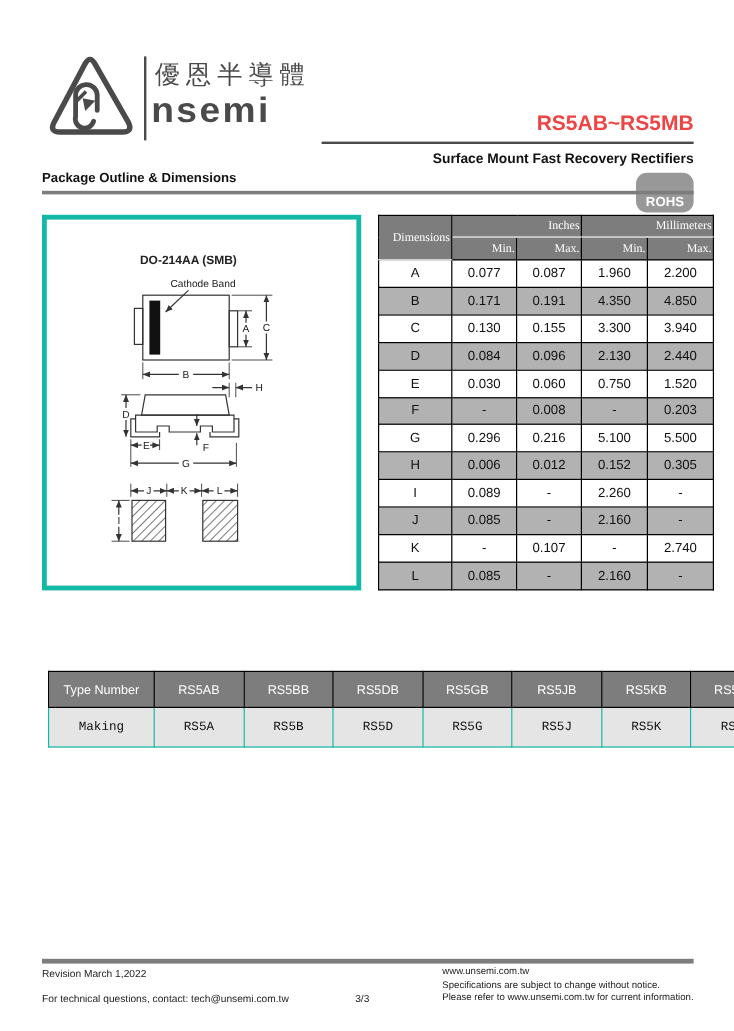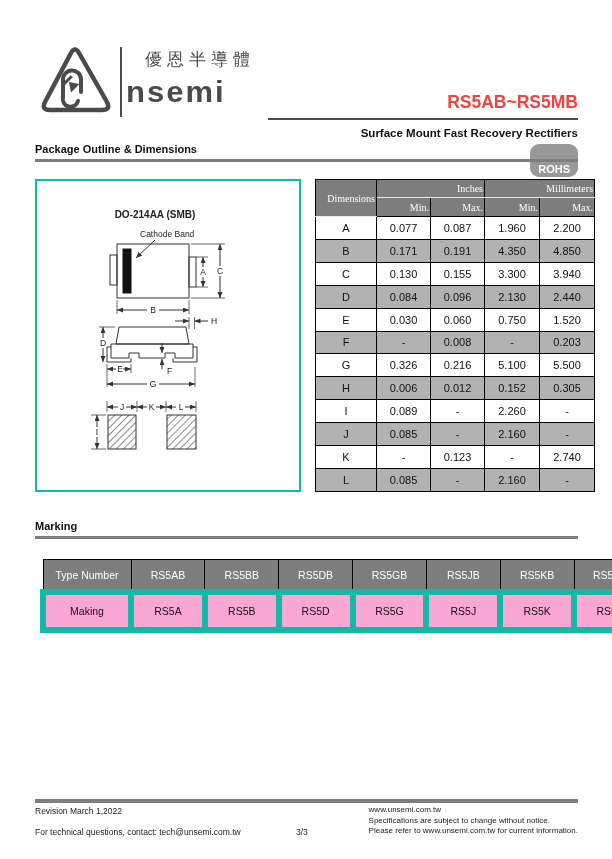--- a/index.html
+++ b/index.html
@@ -3,39 +3,39 @@
 <meta charset="utf-8">
 <style>
   html,body { margin:0; padding:0; background:#ffffff; }
   .page {
     position:relative; width:612px; height:859px; background:#fff;
     font-family:"Liberation Sans", sans-serif; color:#1a1a1a; overflow:hidden;
   }
   
   .logo-triangle { position:absolute; left:38px; top:45px; }
   .logo-divider  { position:absolute; left:120px; top:47px; width:2px; height:70px; background:#4a4a4a; }
-  .logo-chinese  { position:absolute; left:129px; top:48px; font-size:17px; letter-spacing:5px; color:#4a4a4a;
-                   font-family:"DejaVu Sans", sans-serif;margin-left:16px; }
+  .logo-chinese  { position:absolute; left:129px; top:48px; font-size:21px; letter-spacing:5px; color:#4a4a4a;
+                   font-family:"DejaVu Sans", sans-serif; }
   .logo-wordmark { position:absolute; left:126px; top:74px; font-size:31px; font-weight:bold;
                    letter-spacing:2px; color:#4a4a4a; transform:scaleY(0.95); }
   .title-block { position:absolute; right:34px; top:58px; width:345px; text-align:right; }
   .part-number { font-size:17.5px; font-weight:bold; color:#ef4444;margin-top:34px; }
   .header-rule { height:2px; background:#4a4a4a; width:310px; margin:5px 0 0 auto; }
   .subtitle    { font-size:11.5px; font-weight:bold; margin-top:7px; color:#111; }
   .rohs-badge  { display:inline-block; margin-top:5px; background:#989898; color:#fff;
                  font-size:11px; font-weight:bold; padding:19px 8px 2px 8px; border-radius:9px; }
   
   .section { position:absolute; left:35px; width:543px; }
   .section-title { font-size:11px; font-weight:bold; color:#111; }
   .section-underline { height:3px; background:#7d7d7d; margin-top:4px; }
   .sec-package { top:143px; }
   .sec-marking { top:520px; }
   
   .diagram-box { position:absolute; left:35px; top:179px; width:266px; height:313px;
-                 border:2px solid #14b8a6; box-sizing:border-box; }
+                 border:4px solid #14b8a6; box-sizing:border-box; }
   .diagram-box svg { display:block; }
   svg text { font-family:"Liberation Sans", sans-serif; fill:#222; font-size:8.5px; }
   svg text.dtitle { font-size:10px; font-weight:bold; }
   .dline { stroke:#333; stroke-width:1; fill:none; }
   .dthin { stroke:#444; stroke-width:0.8; fill:none; }
   
   .dim-table-wrap { position:absolute; left:315px; top:179px; width:279px; }
   table { border-collapse:collapse; table-layout:fixed; }
   .dim-table { width:279px; height:313px; }
   .dim-table thead td {
@@ -55,21 +55,21 @@
   .dim-table thead tr.grp td { border-bottom-color:#e8e8e8; }
   
   .marking-table-wrap { position:absolute; left:40px; top:559px; width:538px; }
   .marking-table { width:611px; }
   .marking-table td { text-align:center; }
   .marking-table thead td {
     background:#7d7d7d; color:#fff; font-size:10.5px; height:27px; border:1px solid #000;
   }
   .marking-table thead td + td { border-left-color:#e8e8e8; }
   .marking-table tbody td {
-    background:#f9a8d4; color:#111; font-size:10.5px; height:30px; border:6px solid #14b8a6;
+    background:#e5e5e5; color:#111; font-size:10.5px; height:30px; border:1px solid #14b8a6;font-family:Liberation Mono, monospace;
   }
   
   .footer-rule { position:absolute; left:35px; top:799px; width:543px; height:4px; background:#7d7d7d; }
   .footer-text { position:absolute; font-size:8.5px; color:#222; }
   .ft-revision { left:35px; top:806px; }
   .ft-contact  { left:35px; top:827px; }
   .ft-page     { left:296px; top:827px; }
   .ft-right    { right:34px; top:805px; text-align:left; line-height:10.5px; font-size:8px; }
 </style>
 </head>
@@ -254,21 +254,21 @@
           </tr>
         <tr>
             <td>F</td>
             <td>-</td>
             <td>0.008</td>
             <td>-</td>
             <td>0.203</td>
           </tr>
         <tr>
             <td>G</td>
-            <td>0.326</td>
+            <td>0.296</td>
             <td>0.216</td>
             <td>5.100</td>
             <td>5.500</td>
           </tr>
         <tr>
             <td>H</td>
             <td>0.006</td>
             <td>0.012</td>
             <td>0.152</td>
             <td>0.305</td>
@@ -283,39 +283,35 @@
         <tr>
             <td>J</td>
             <td>0.085</td>
             <td>-</td>
             <td>2.160</td>
             <td>-</td>
           </tr>
         <tr>
             <td>K</td>
             <td>-</td>
-            <td>0.123</td>
+            <td>0.107</td>
             <td>-</td>
             <td>2.740</td>
           </tr>
         <tr>
             <td>L</td>
             <td>0.085</td>
             <td>-</td>
             <td>2.160</td>
             <td>-</td>
           </tr>
       </tbody>
     </table>
   </div>
 
-  <div class="section sec-marking">
-    <div class="section-title">Marking</div>
-    <div class="section-underline"></div>
-  </div>
 
   <div class="marking-table-wrap">
     <table class="marking-table">
       <colgroup>
           <col style="width:88px">
           <col>
           <col>
           <col>
           <col>
           <col>

